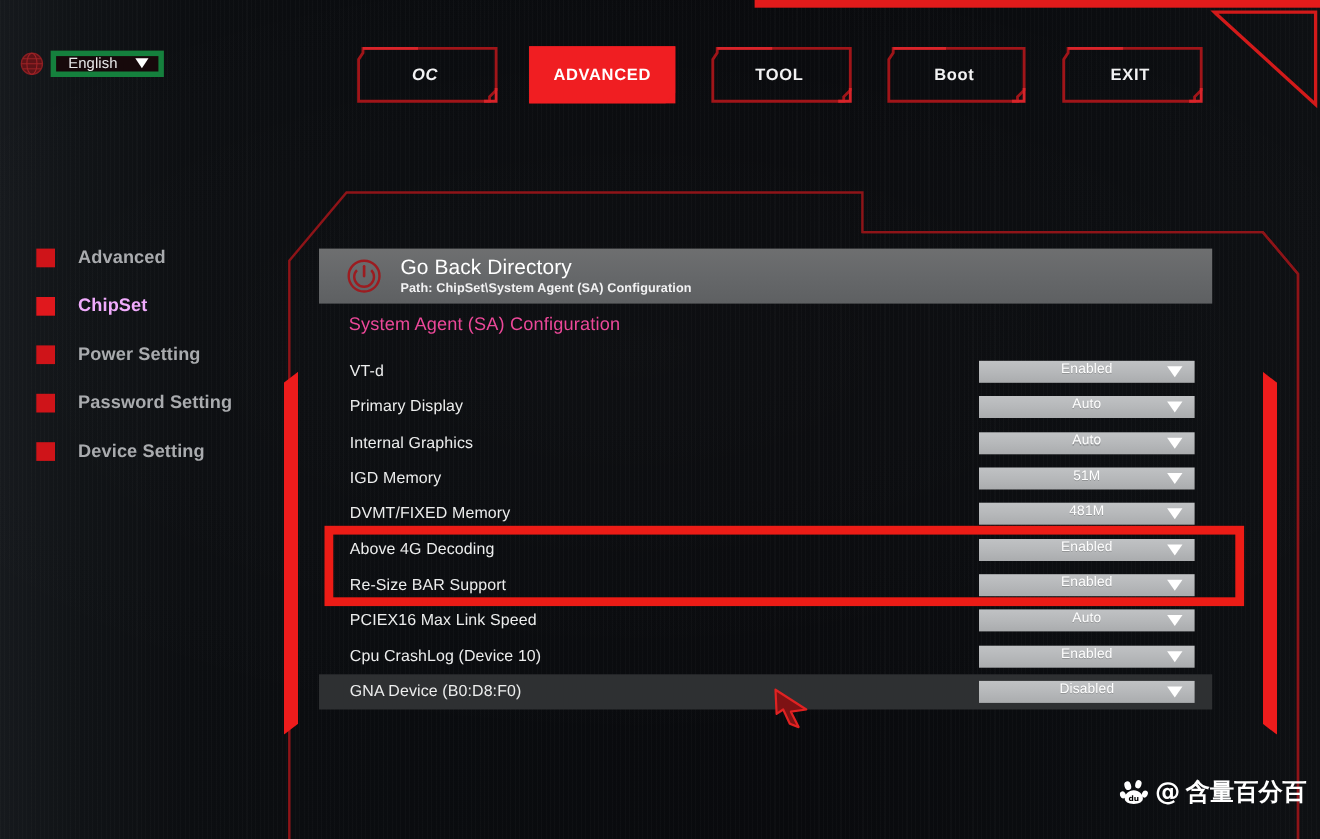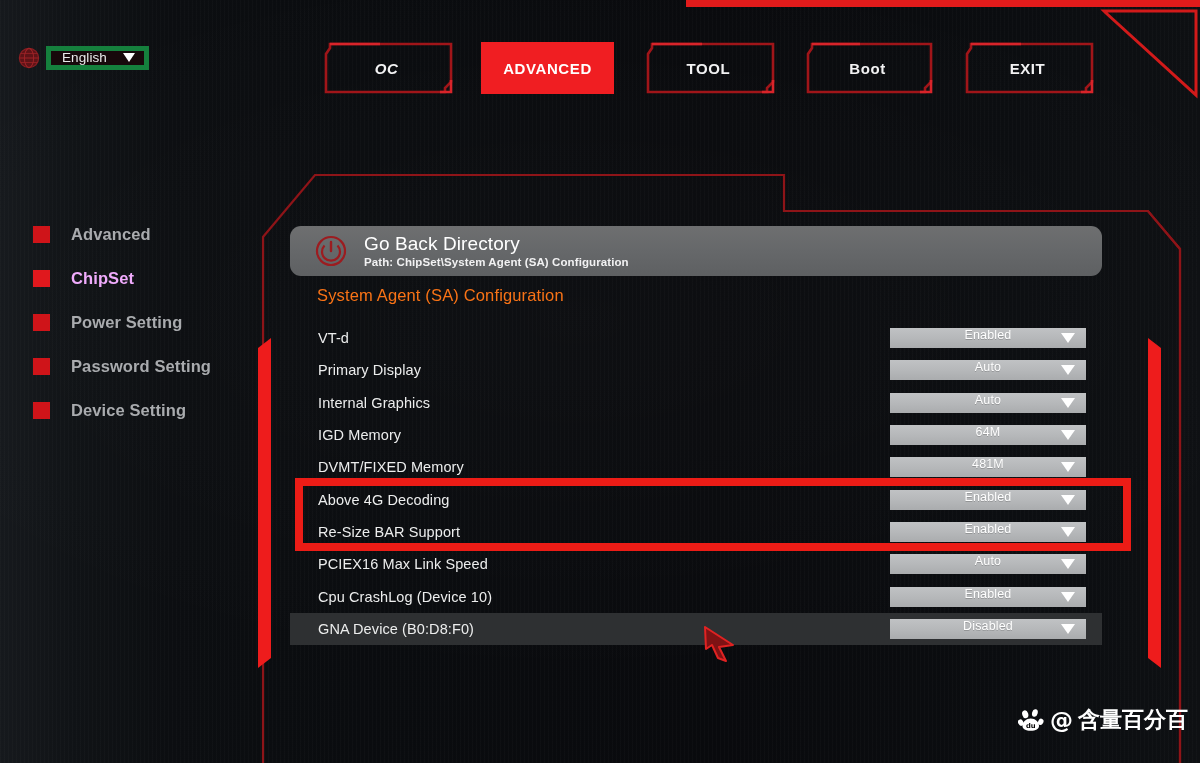--- a/index.html
+++ b/index.html
@@ -97,31 +97,31 @@
   #accent-right{
     position:absolute; left:1148px; top:338px; width:13px; height:330px;
     background:#ee1c1c;
     clip-path:polygon(0 0,13px 10px,13px 100%,0 calc(100% - 10px));
   }
 
   
   #dir-header{
     position:absolute; left:290px; top:226px; width:812px; height:50px;
     background:linear-gradient(180deg,#6e6f70 0%,#66686a 48%,#5e6062 100%);
-    display:flex; align-items:center; gap:0;border-radius:11px;
+    display:flex; align-items:center; gap:0;
   }
   #dir-icon{ width:34px; height:34px; margin-left:24px; flex:0 0 auto; }
   #dir-text{ margin-left:16px; display:flex; flex-direction:column; justify-content:center; }
   #dir-title{ color:#ffffff; font-size:19px; font-weight:400; line-height:22px; letter-spacing:.1px; }
   #dir-path{ color:#f2f2f3; font-size:11.5px; font-weight:700; line-height:14px; letter-spacing:.1px; }
 
   
   #section-title{
     position:absolute; left:317px; top:286px;
-    color:#f97316; font-size:16.5px; letter-spacing:.15px;
+    color:#ec4899; font-size:16.5px; letter-spacing:.15px;
   }
   #rows{ position:absolute; left:290px; top:322px; width:812px; }
   .row{
     position:relative; height:32.3px;
     display:flex; align-items:center;
   }
   .row .rname{
     position:absolute; left:28px; color:#eceded; font-size:14.5px; letter-spacing:.1px; white-space:nowrap;
   }
   .row.hl{ background:#2e3032; width:812px; }
@@ -303,21 +303,21 @@
     <span class="rname">Internal Graphics</span>
     <span class="dd">
       <span class="ddval">Auto</span>
       <span class="ddcaret"></span>
     </span>
   </div>
 
   <div class="row">
     <span class="rname">IGD Memory</span>
     <span class="dd">
-      <span class="ddval">64M</span>
+      <span class="ddval">51M</span>
       <span class="ddcaret"></span>
     </span>
   </div>
 
   <div class="row">
     <span class="rname">DVMT/FIXED Memory</span>
     <span class="dd">
       <span class="ddval">481M</span>
       <span class="ddcaret"></span>
     </span>

